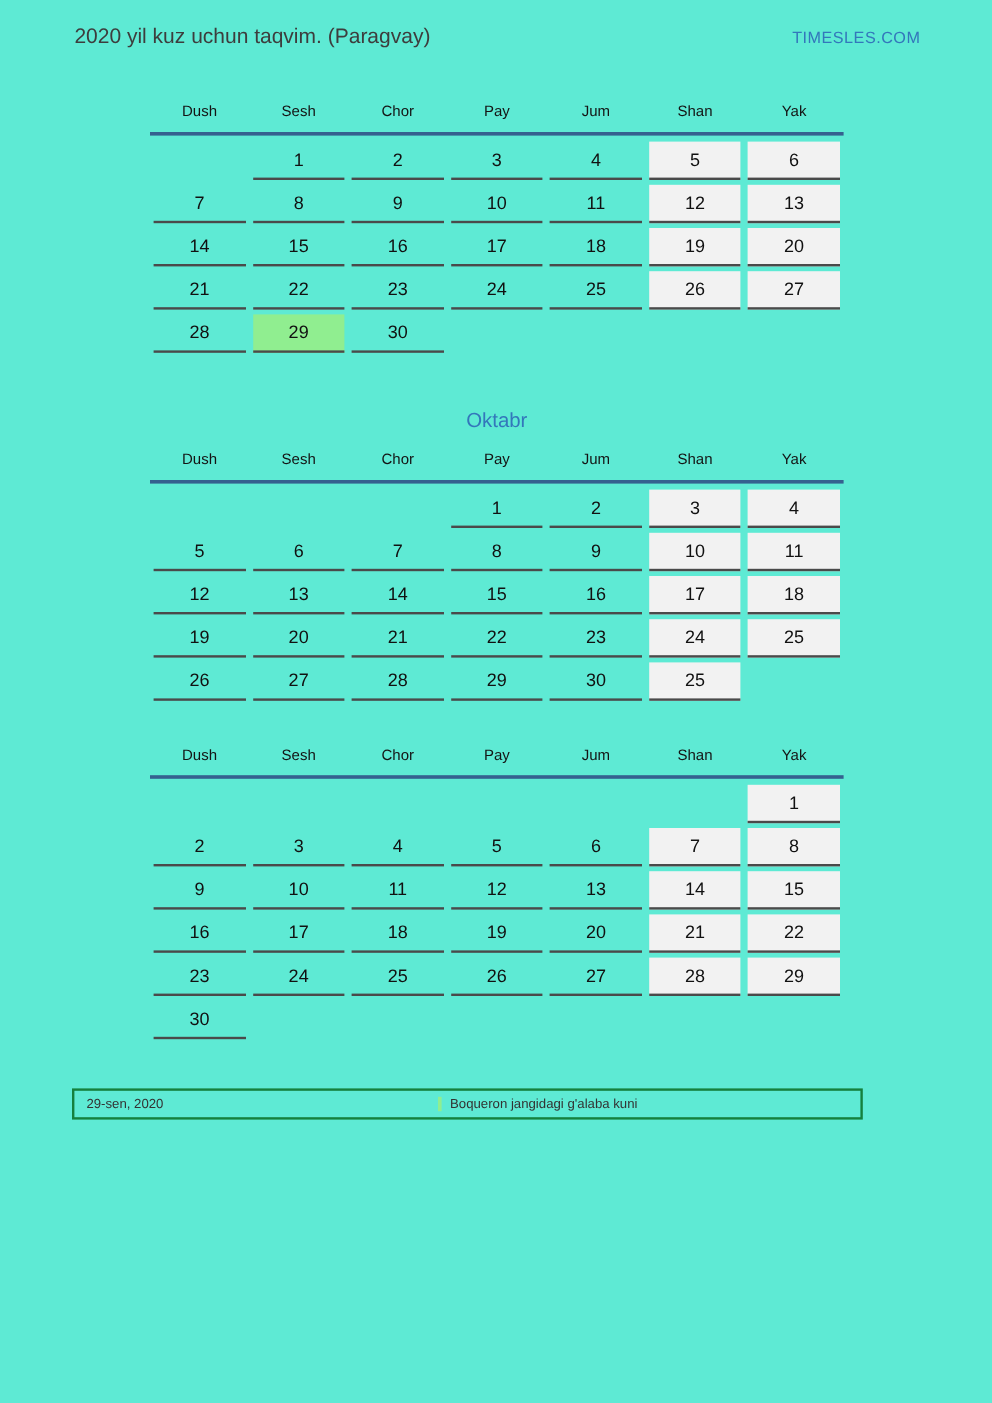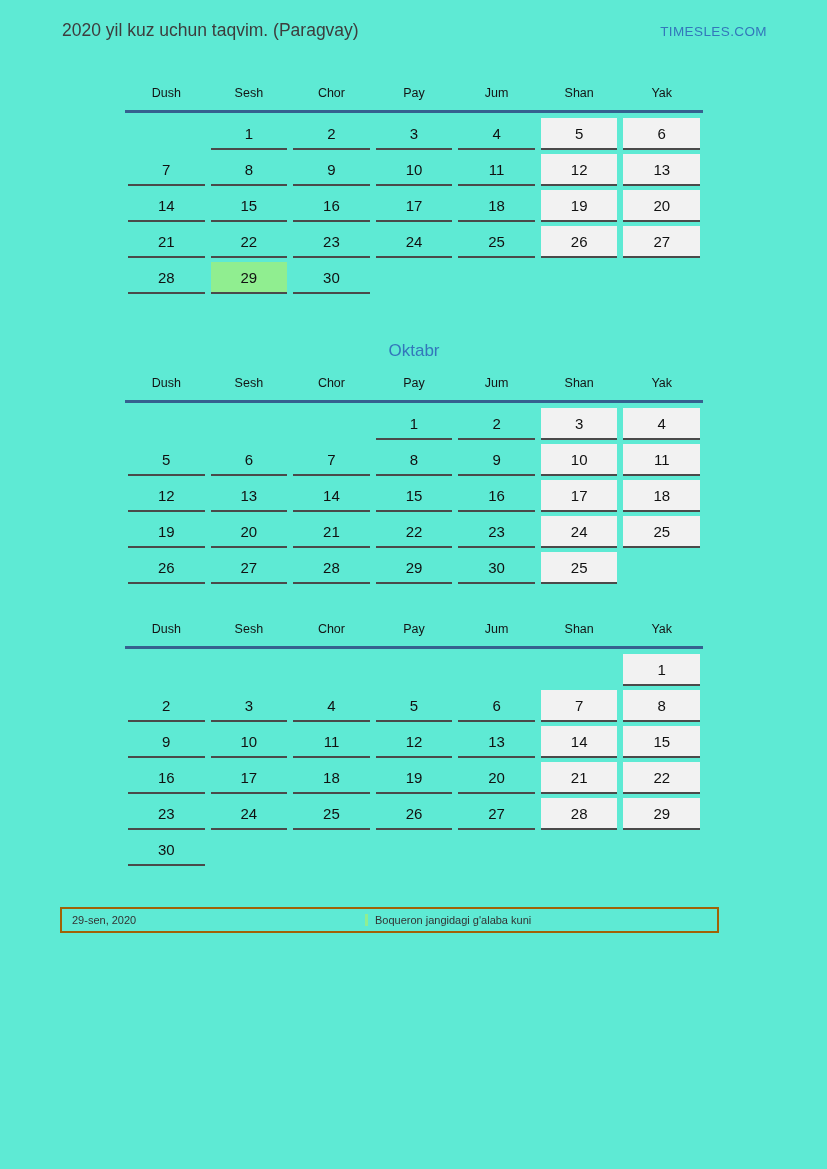--- a/index.html
+++ b/index.html
@@ -66,21 +66,21 @@
   }
   .cell.empty { border-bottom: none; background: transparent; }
   .cell.weekend { background: #f2f2f2; }
   .cell.highlight { background: #90ee90; }
   .legend {
     position: absolute;
     left: 60px;
     top: 907px;
     width: 659px;
     height: 26px;
-    border: 2px solid #a16207;
+    border: 2px solid #15803d;
     box-sizing: border-box;
   }
   .legend-date {
     position: absolute;
     left: 10px;
     top: 0;
     height: 22px;
     line-height: 22px;
     font-size: 11px;
     color: #333333;

